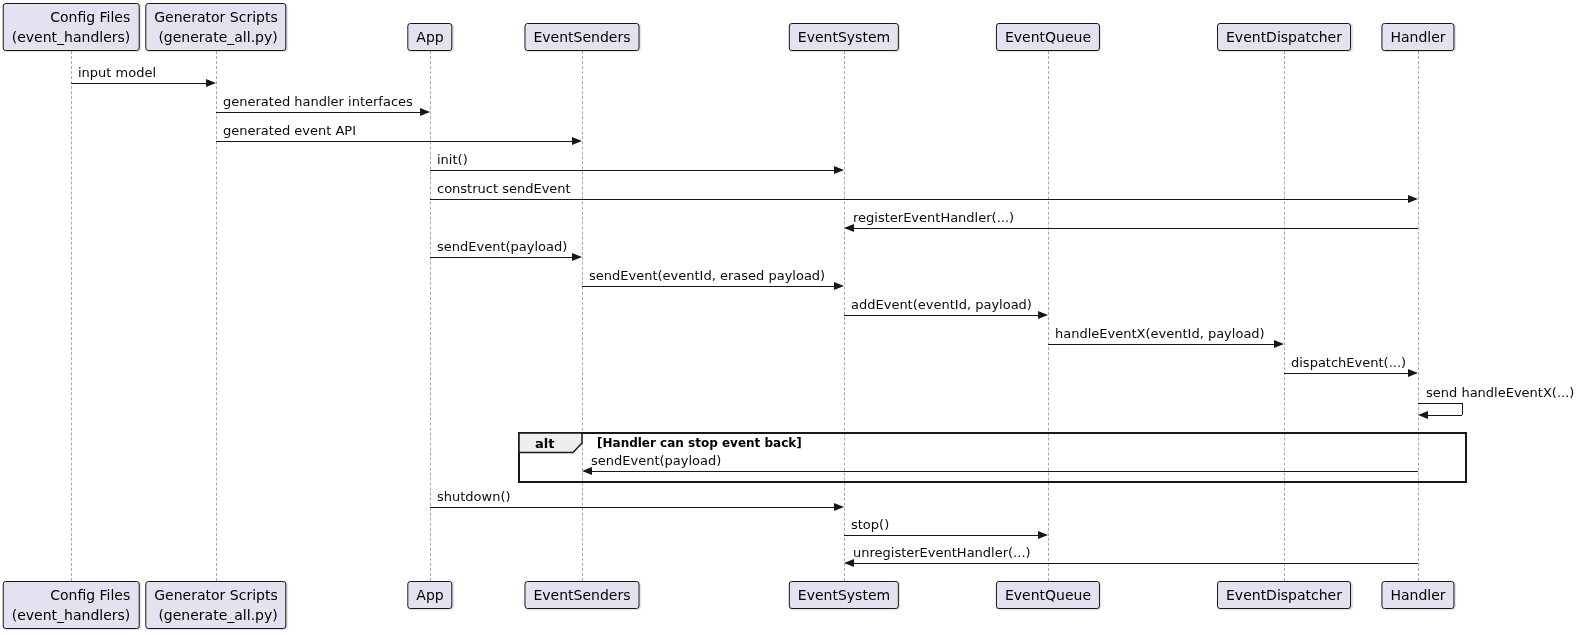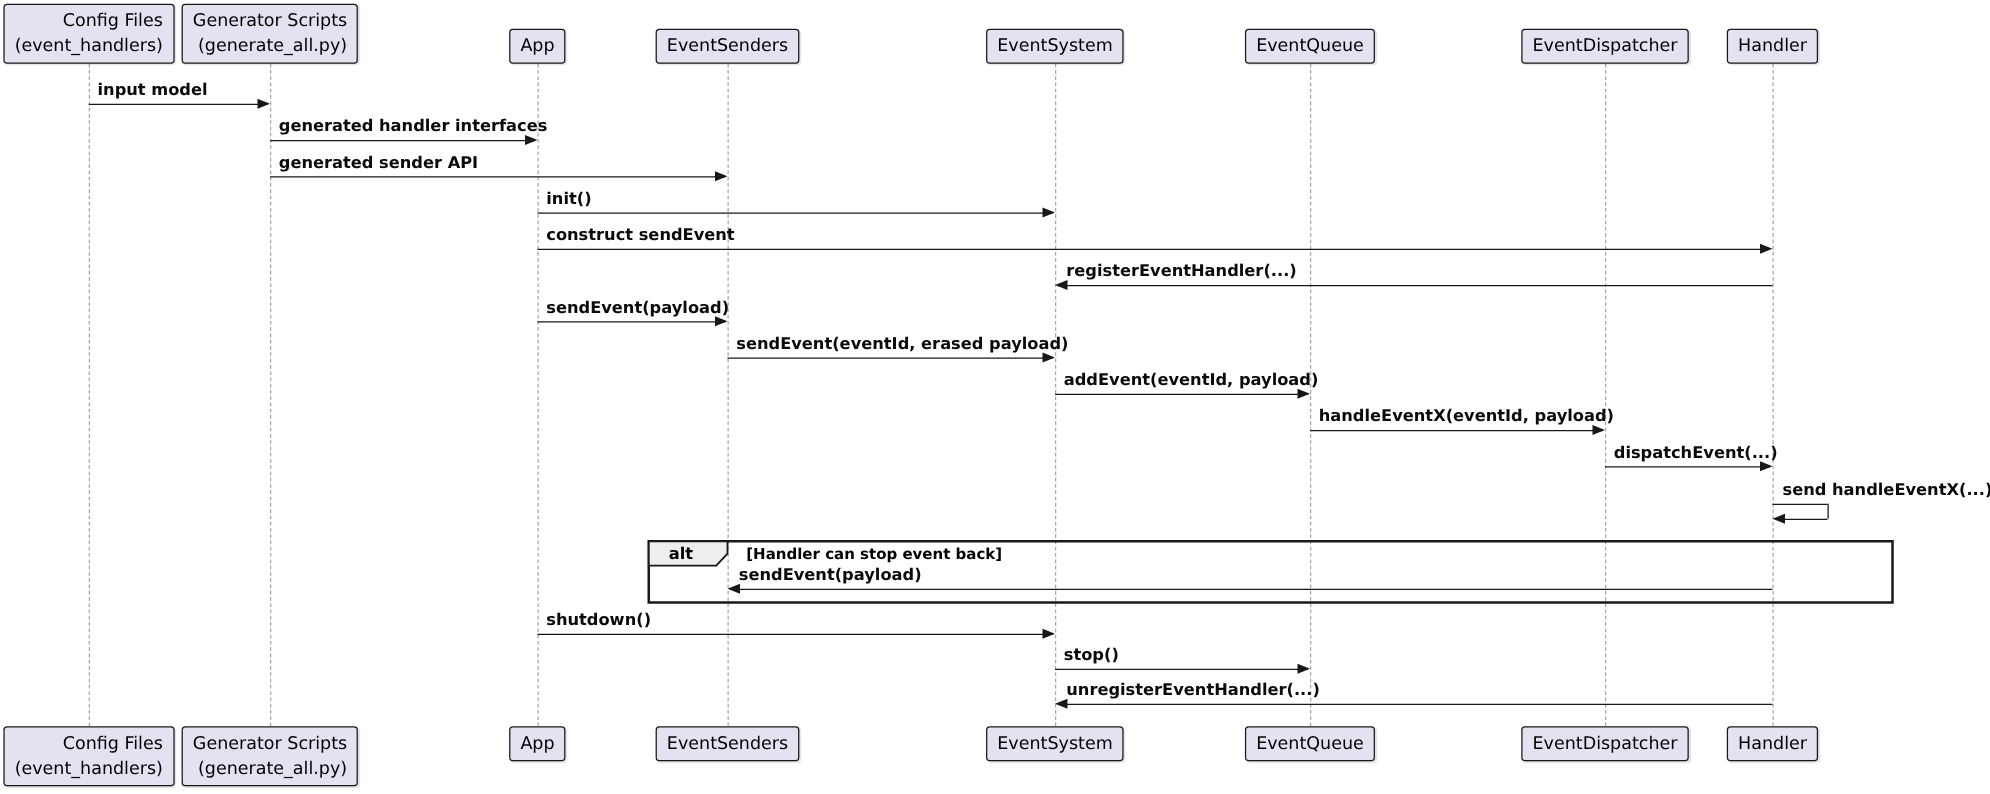--- a/index.html
+++ b/index.html
@@ -32,21 +32,20 @@
     z-index: 5;
   }
   .participant span { display: block; }
   .msg-label {
     position: absolute;
     font-size: 13px;
     line-height: 16px;
     color: #0b0b0b;
     white-space: nowrap;
     z-index: 4;
-    font-weight: bold;
   }
   .msg-line {
     position: absolute;
     height: 0;
     border-top: 1px solid #181818;
     z-index: 3;
   }
   .msg-vline {
     position: absolute;
     width: 0;
@@ -65,21 +64,20 @@
   }
   .arrowhead.left {
     border-width: 4px 10px 4px 0;
     border-color: transparent #181818 transparent transparent;
   }
   .fragment {
     position: absolute;
     border: 2px solid #181818;
     z-index: 2;
     background: transparent;
-    padding-left: 48px;
   }
   .frag-op-svg { position: absolute; left: -2px; top: -2px; }
   .frag-op-text {
     font-family: "DejaVu Sans", sans-serif;
     font-size: 13px;
     font-weight: bold;
     fill: #000000;
   }
   .frag-condition {
     position: absolute;
@@ -112,21 +110,21 @@
         <div class="frag-condition" style="left: 77px; top: 2px;">[Handler can stop event back]</div>
       </div>
     </div>
   <div id="messages">
       <div class="msg-label" style="left: 78px; top: 65px;">input model</div>
       <div class="msg-line" style="left: 71px; width: 143px; top: 83px;"></div>
       <div class="arrowhead right" style="left: 206px; top: 79px;"></div>
       <div class="msg-label" style="left: 223px; top: 94px;">generated handler interfaces</div>
       <div class="msg-line" style="left: 216px; width: 212px; top: 112px;"></div>
       <div class="arrowhead right" style="left: 420px; top: 108px;"></div>
-      <div class="msg-label" style="left: 223px; top: 123px;">generated sender API</div>
+      <div class="msg-label" style="left: 223px; top: 123px;">generated event API</div>
       <div class="msg-line" style="left: 216px; width: 364px; top: 141px;"></div>
       <div class="arrowhead right" style="left: 572px; top: 137px;"></div>
       <div class="msg-label" style="left: 437px; top: 152px;">init()</div>
       <div class="msg-line" style="left: 430px; width: 412px; top: 170px;"></div>
       <div class="arrowhead right" style="left: 834px; top: 166px;"></div>
       <div class="msg-label" style="left: 437px; top: 181px;">construct sendEvent</div>
       <div class="msg-line" style="left: 430px; width: 986px; top: 199px;"></div>
       <div class="arrowhead right" style="left: 1408px; top: 195px;"></div>
       <div class="msg-label" style="left: 853px; top: 210px;">registerEventHandler(...)</div>
       <div class="msg-line" style="left: 846px; width: 572px; top: 228px;"></div>

